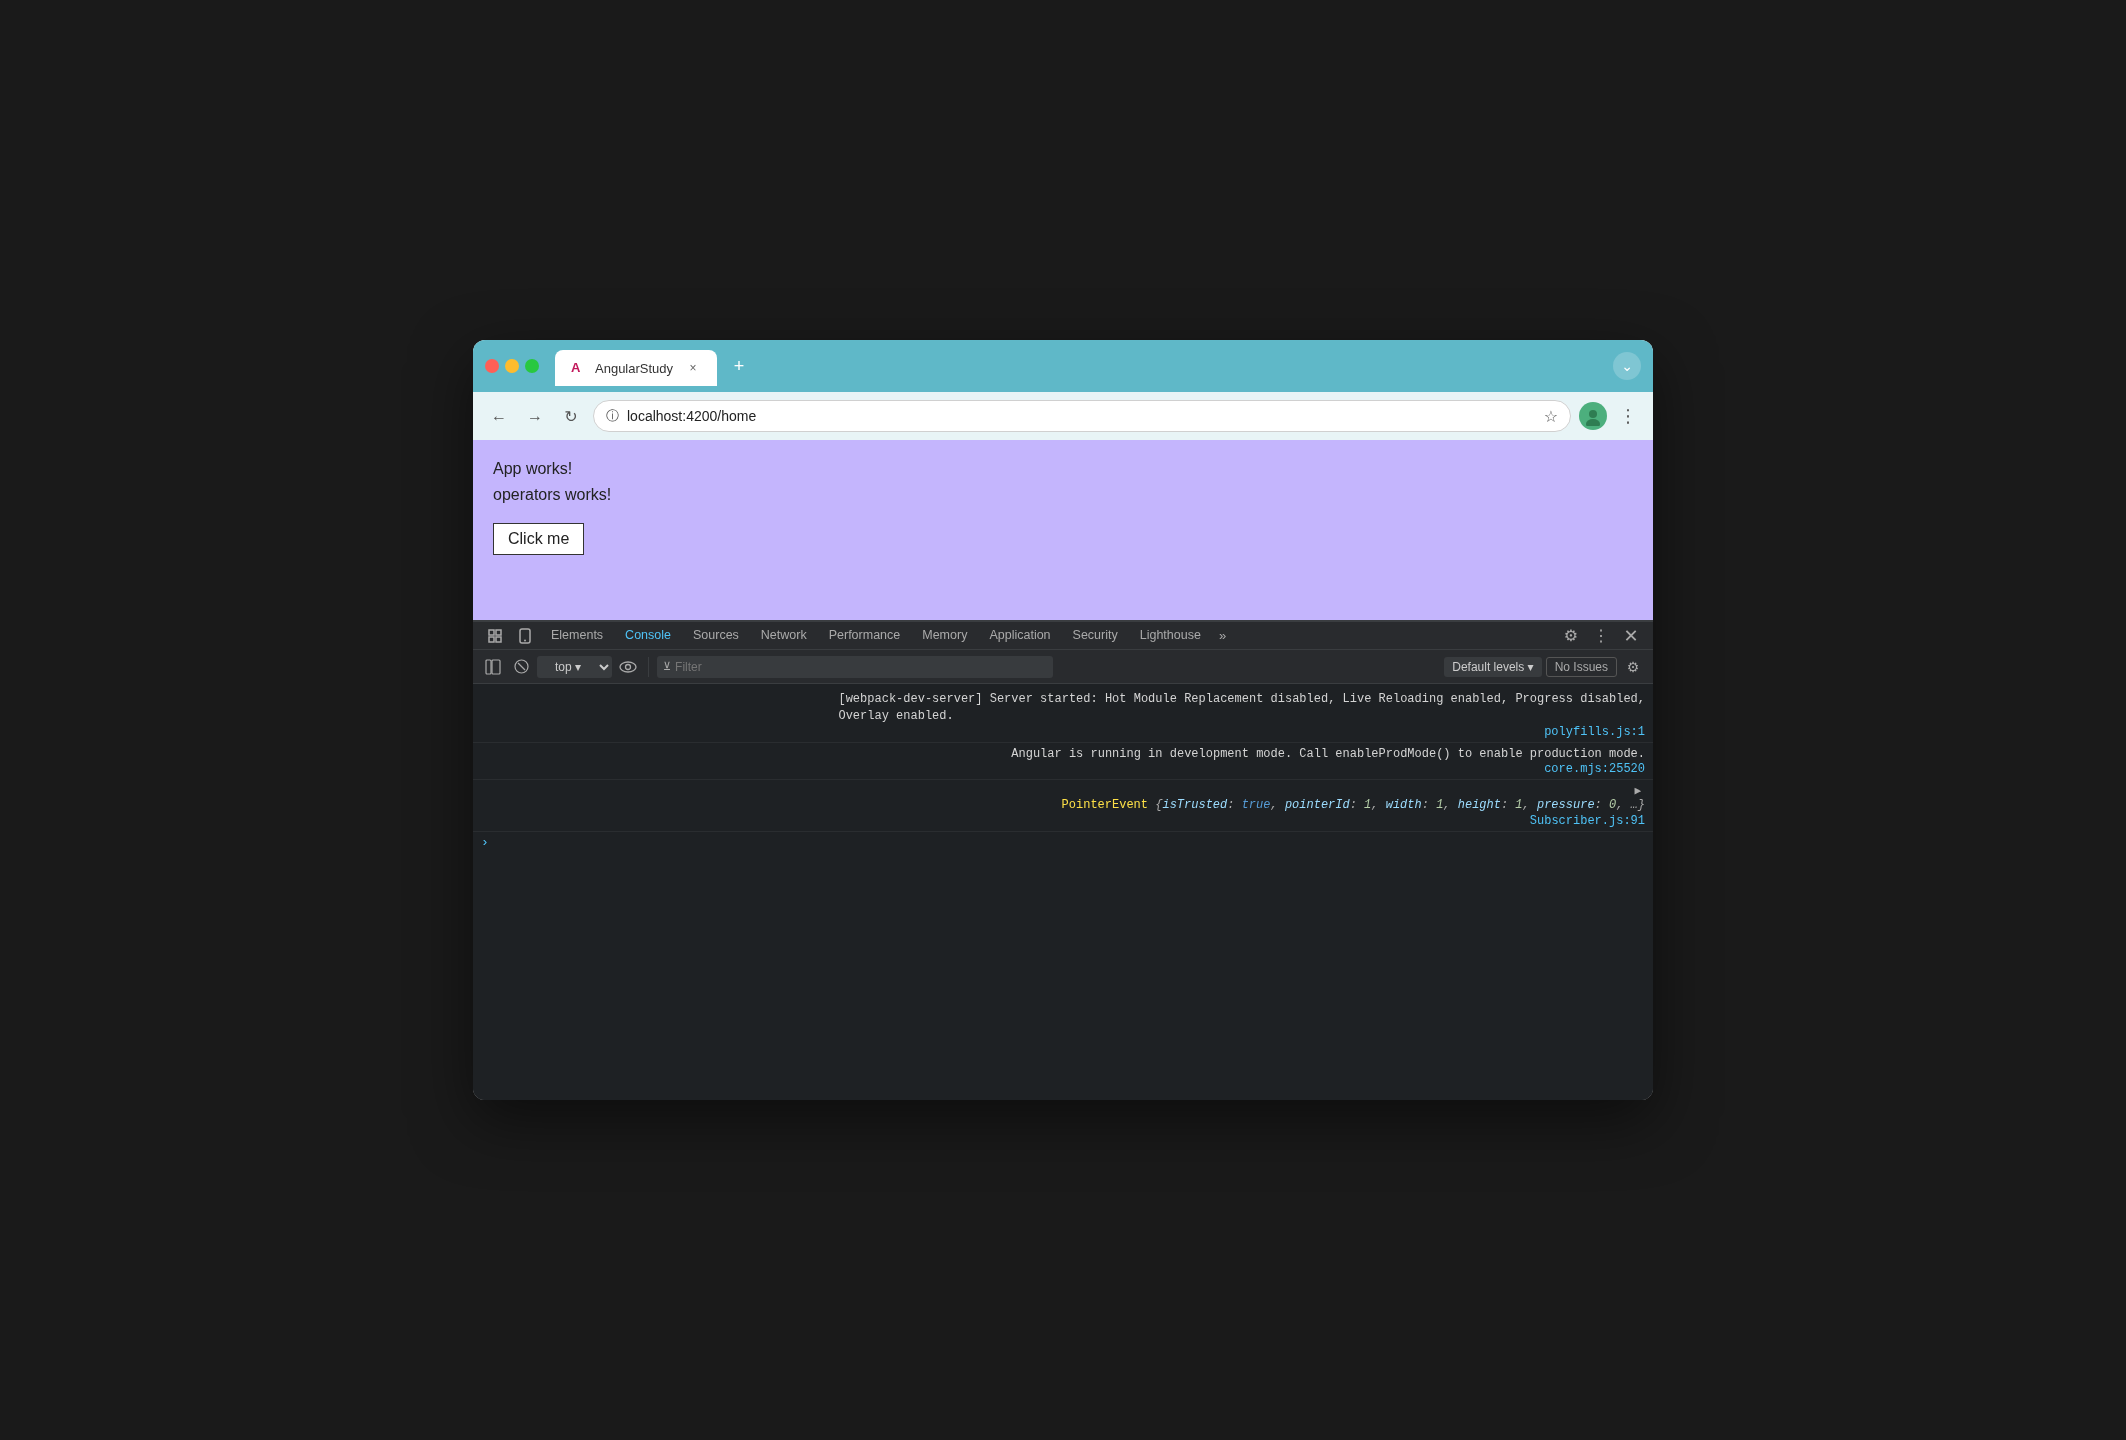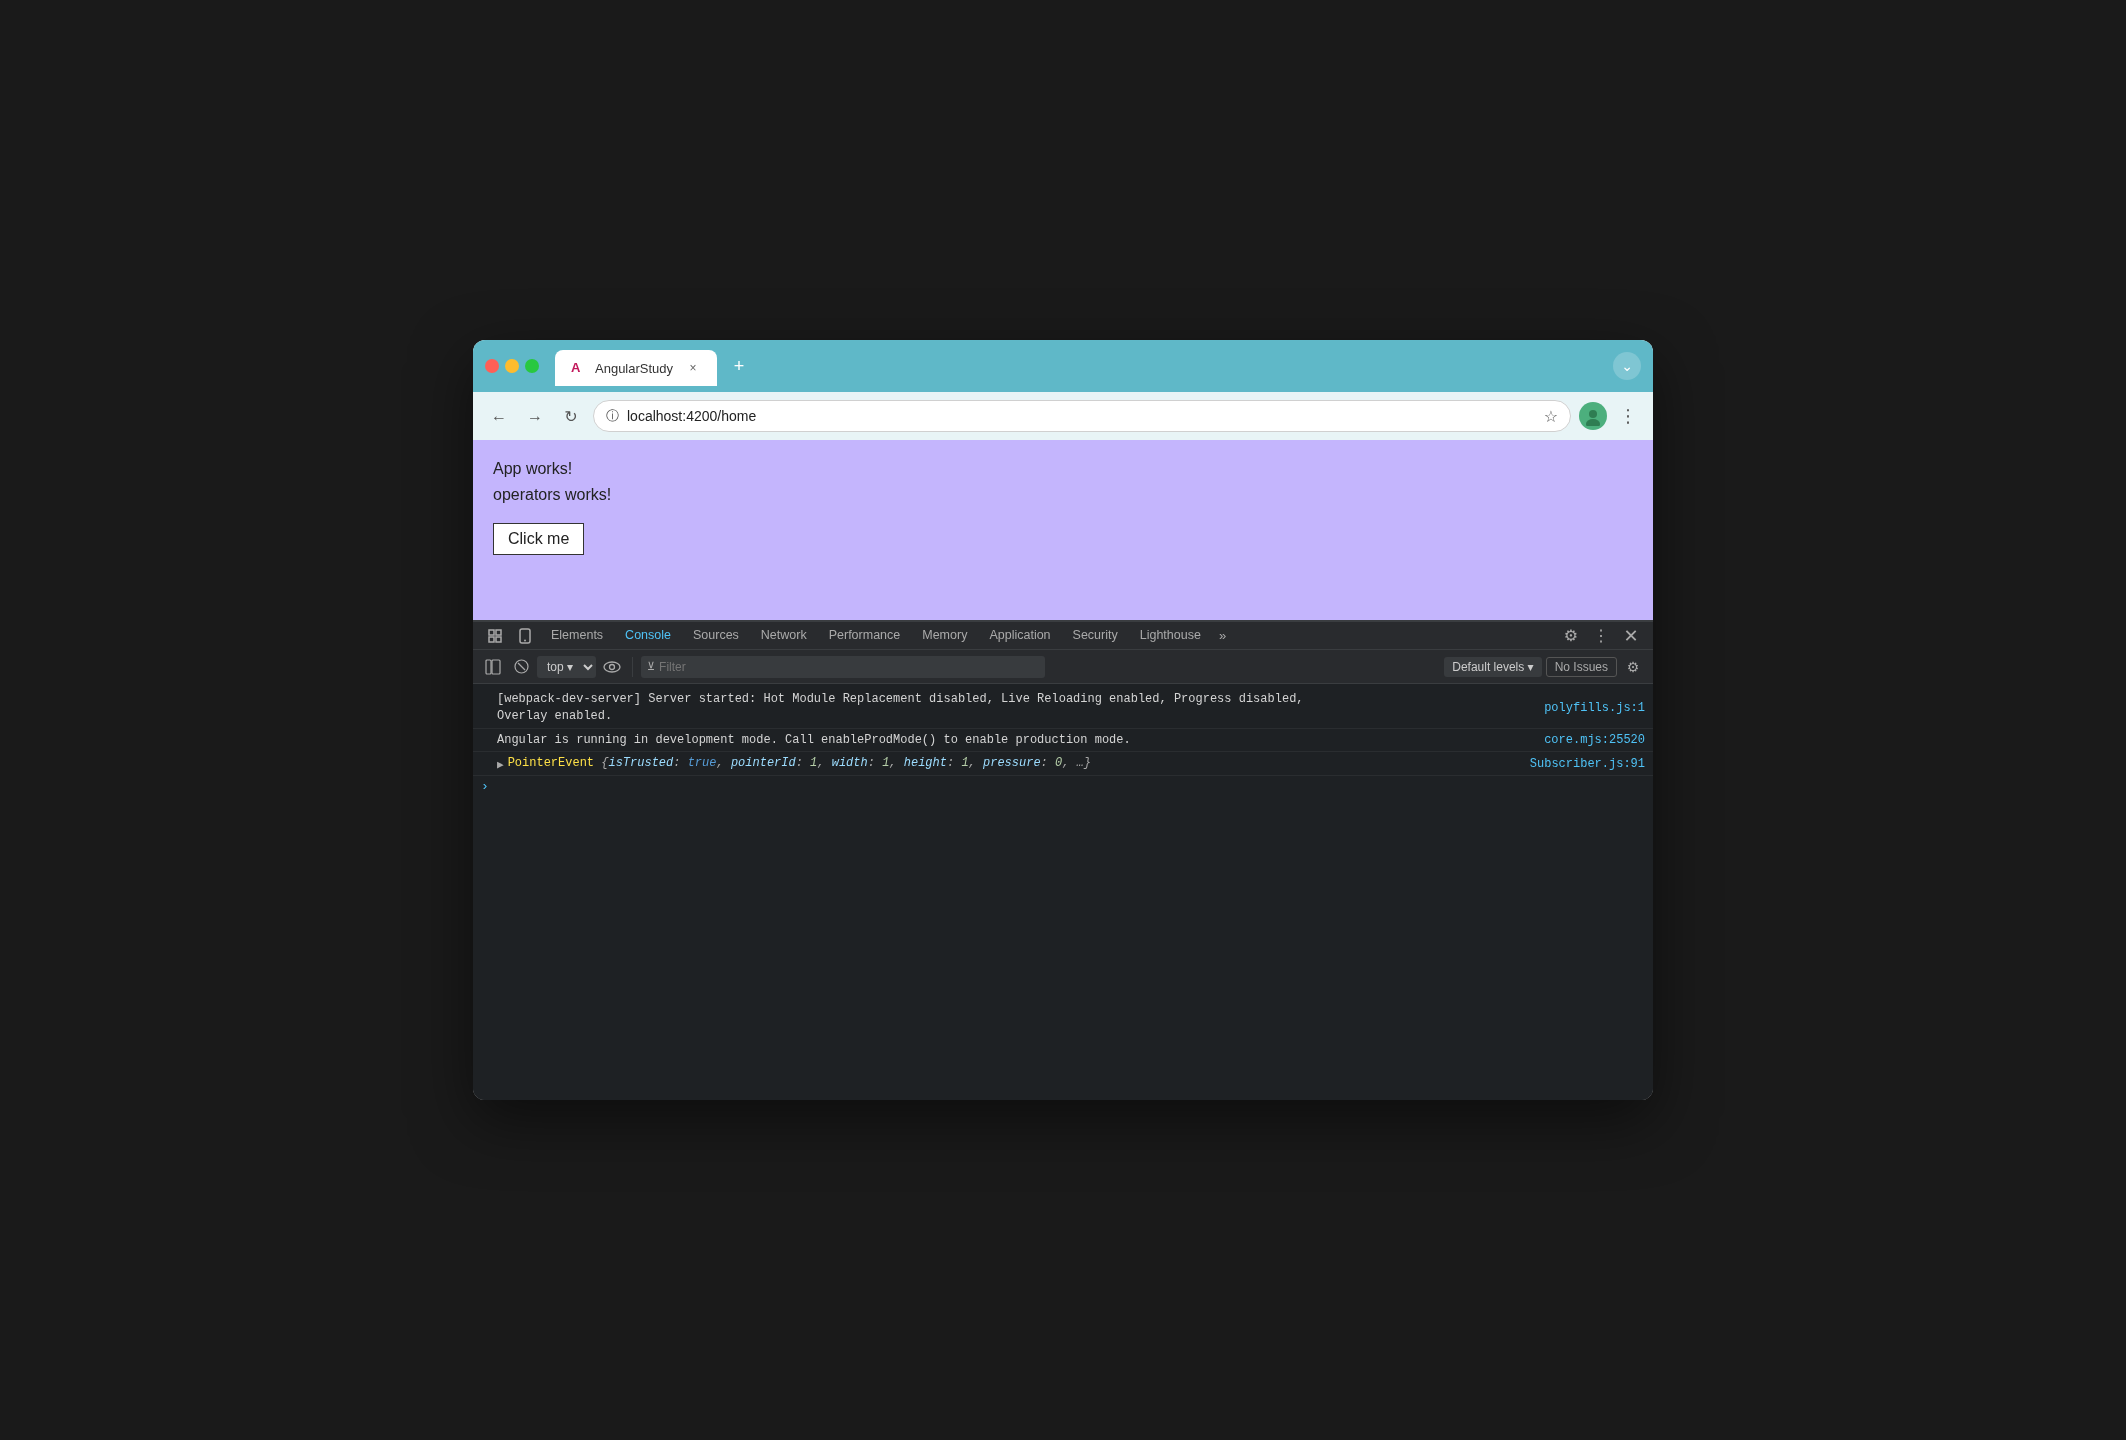--- a/index.html
+++ b/index.html
@@ -300,21 +300,21 @@
       color: #aaa;
       font-size: 13px;
       cursor: pointer;
     }
 
     .dt-context-selector {
       background: #383b3e;
       border: none;
       color: #ccc;
       font-size: 12px;
-      padding: 3px 6px;
+      padding: 3px 14px;
       border-radius: 3px;
       cursor: pointer;
     }
 
     .dt-eye-btn {
       width: 24px;
       height: 24px;
       display: flex;
       align-items: center;
       justify-content: center;
@@ -389,24 +389,25 @@
       flex: 1;
       padding: 4px 0;
       font-family: 'Courier New', Courier, monospace;
       font-size: 12px;
       overflow-y: auto;
       background: #1e2124;
     }
 
     .console-line {
       display: flex;
-      align-items: center;
+      align-items: flex-end;
       padding: 3px 8px 3px 24px;
       border-bottom: 1px solid #2a2d30;
       min-height: 22px;
+      flex-direction: column;
     }
 
     .console-line-text {
       flex: 1;
       color: #d4d4d4;
       white-space: pre-wrap;
       word-break: break-all;
       line-height: 1.4;
     }
 

